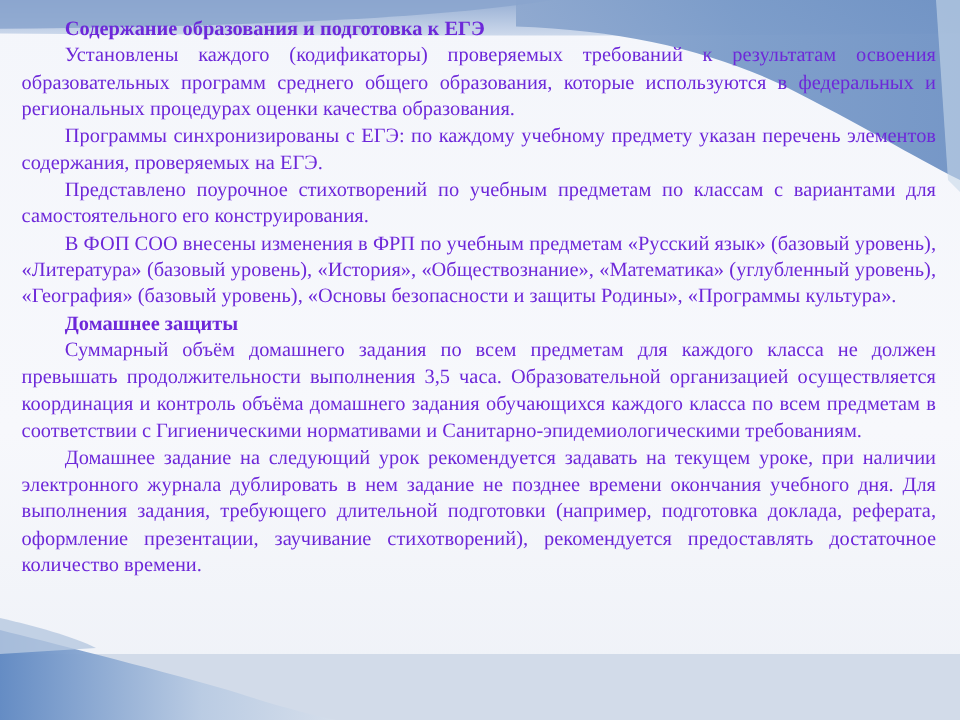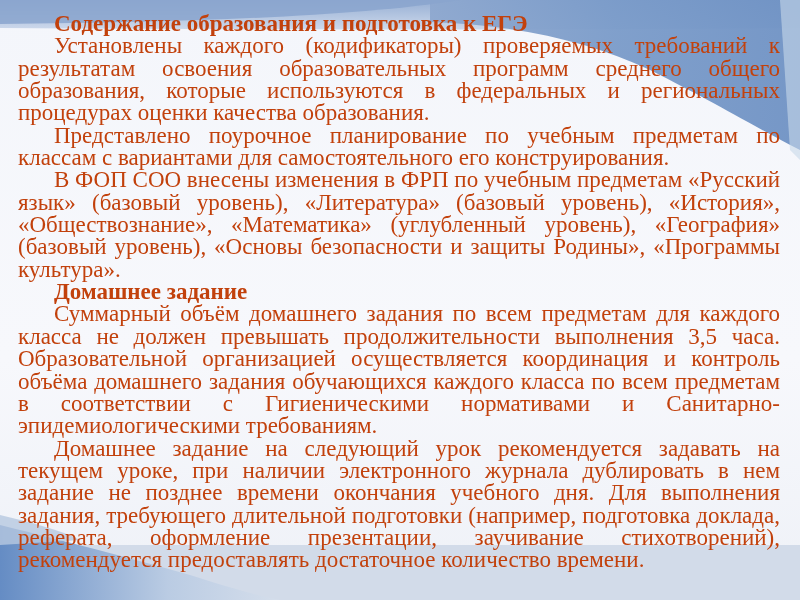--- a/index.html
+++ b/index.html
@@ -28,23 +28,23 @@
     .bg-top-band {
       position: absolute;
       left: 0; top: 0;
       width: 800px; height: 600px;
     }
     .content {
       position: absolute;
       left: 18px;
       top: 13px;
       width: 762px;
-      font-size: 23px;
+      font-size: 17px;
       line-height: 22.35px;
-      color: #c2410c;
+      color: #6d28d9;
       text-align: justify;
     }
     .content p {
       margin: 0;
       text-indent: 36px;
     }
     .content p.heading {
       font-weight: bold;
       text-align: left;
     }
@@ -81,19 +81,20 @@
     <path d="M780,0 L800,0 L800,160 L790,150 Z" fill="#c8d8ea" opacity="0.6"></path>
 
     <rect x="0" y="545" width="800" height="55" fill="#d2dbe9"></rect>
     <path d="M0,525 C40,535 120,555 190,575 C230,588 260,596 280,600 L0,600 Z" fill="url(#botGrad)" opacity="0.95"></path>
     <path d="M0,515 C30,522 60,530 80,540 L0,545 Z" fill="#b6c8e0" opacity="0.8"></path>
   </svg>
 
   <div class="content">
     <p class="heading">Содержание образования и подготовка к ЕГЭ</p>
     <p>Установлены каждого (кодификаторы) проверяемых требований к результатам освоения образовательных программ среднего общего образования, которые используются в федеральных и региональных процедурах оценки качества образования.</p>
-    <p>Представлено поурочное планирование по учебным предметам по классам с вариантами для самостоятельного его конструирования.</p>
+    <p>Программы синхронизированы с ЕГЭ: по каждому учебному предмету указан перечень элементов содержания, проверяемых на ЕГЭ.</p>
+    <p>Представлено поурочное стихотворений по учебным предметам по классам с вариантами для самостоятельного его конструирования.</p>
     <p>В ФОП СОО внесены изменения в ФРП по учебным предметам «Русский язык» (базовый уровень), «Литература» (базовый уровень), «История», «Обществознание», «Математика» (углубленный уровень), «География» (базовый уровень), «Основы безопасности и защиты Родины», «Программы культура».</p>
-    <p class="heading">Домашнее задание</p>
+    <p class="heading">Домашнее защиты</p>
     <p>Суммарный объём домашнего задания по всем предметам для каждого класса не должен превышать продолжительности выполнения 3,5 часа. Образовательной организацией осуществляется координация и контроль объёма домашнего задания обучающихся каждого класса по всем предметам в соответствии с Гигиеническими нормативами и Санитарно-эпидемиологическими требованиям.</p>
     <p>Домашнее задание на следующий урок рекомендуется задавать на текущем уроке, при наличии электронного журнала дублировать в нем задание не позднее времени окончания учебного дня. Для выполнения задания, требующего длительной подготовки (например, подготовка доклада, реферата, оформление презентации, заучивание стихотворений), рекомендуется предоставлять достаточное количество времени.</p>
   </div>
 </div>
 
 </body></html>

